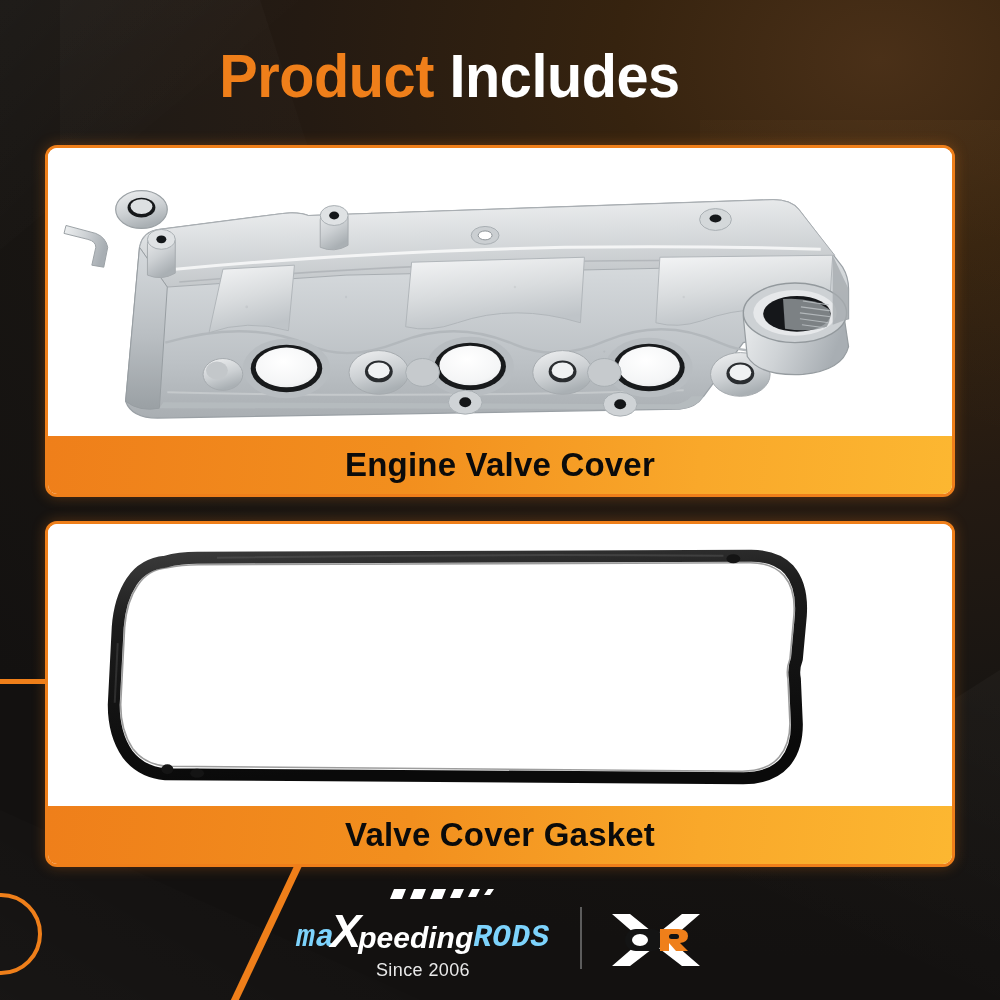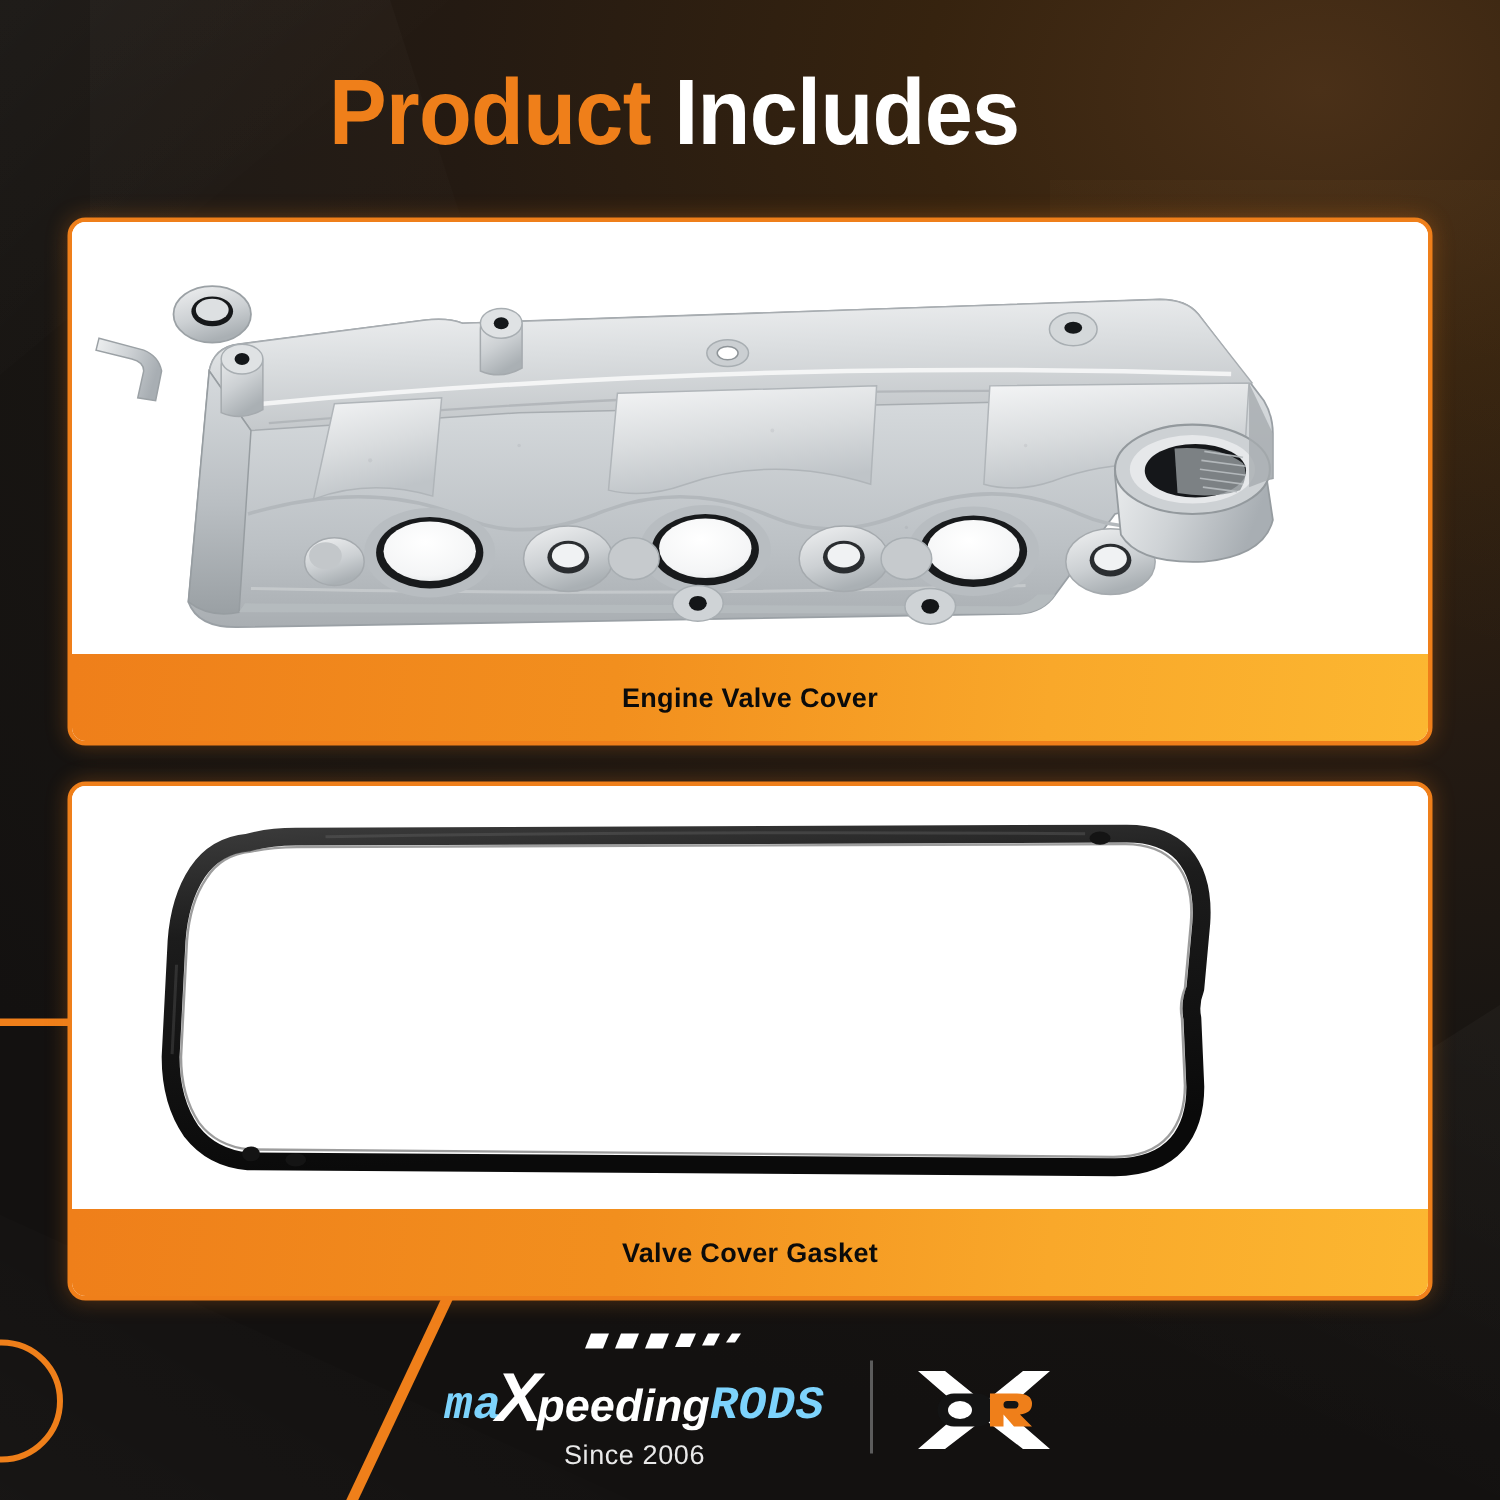--- a/index.html
+++ b/index.html
@@ -90,21 +90,21 @@
   #card-1 { top:145px; height:352px; }
   #card-2 { top:521px; height:346px; }
 
   .photo {
     position:relative; flex:1 1 auto; background:#ffffff; overflow:hidden;
   }
   .caption {
     flex:0 0 58px; height:58px;
     background:linear-gradient(95deg, #ef7f1a 0%, #f28f1e 40%, #f9a82a 72%, #fcb731 100%);
     display:flex; align-items:center; justify-content:center;
-    color:#0b0b0b; font-size:18px; font-weight:bold;
+    color:#0b0b0b; font-size:33px; font-weight:bold;
     letter-spacing:.2px;
   }
 
   
   .logo-bar {
     position:absolute; left:0; bottom:0; width:1000px; height:120px;
     display:flex; align-items:center; justify-content:center;
     gap:0px; z-index:4;
   }
   .brand { display:flex; flex-direction:column; align-items:center; }

